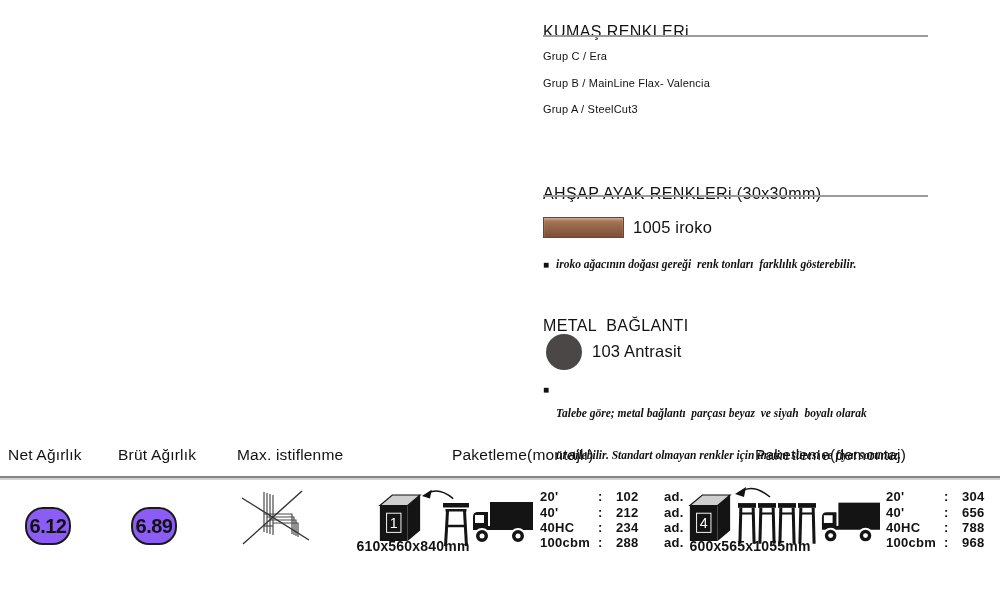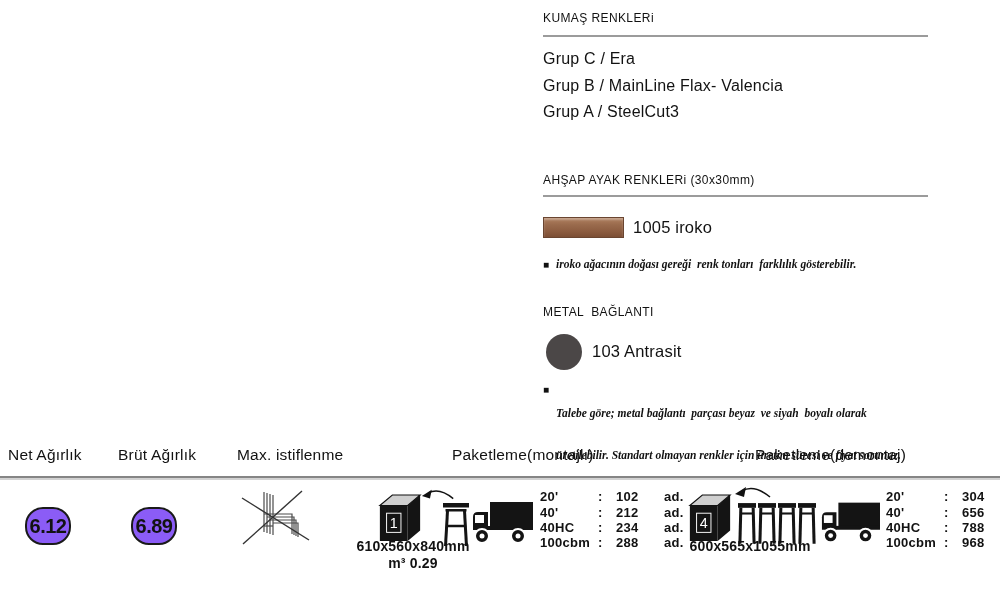--- a/index.html
+++ b/index.html
@@ -1,21 +1,21 @@
 <!DOCTYPE html>
 <html><head>
 <meta charset="utf-8">
 <style>
   html,body{margin:0;padding:0;background:#fff;}
   #page{position:relative;width:1000px;height:590px;background:#ffffff;overflow:hidden;
         font-family:"Liberation Sans",sans-serif;color:#121212;}
   .abs{position:absolute;}
-  .sec-title{font-size:12px;letter-spacing:.4px;white-space:pre;}
+  .sec-title{font-size:16px;letter-spacing:.4px;white-space:pre;margin-top:12px;}
   .rule{height:2px;background:#9b9b9b;width:385px;left:543px;}
-  .group-line{font-size:16px;letter-spacing:.2px;}
+  .group-line{font-size:11px;letter-spacing:.2px;}
   .swatch-label{font-size:16.5px;letter-spacing:.2px;}
   .wood-swatch{width:79px;height:19px;border:1px solid #6a4530;
         background:linear-gradient(180deg,#b08060 0%,#9a6b4d 35%,#8c5c40 70%,#7c4e35 100%);
         box-shadow:inset 0 2px 2px rgba(255,255,255,.3);}
   .metal-swatch{width:36px;height:36px;border-radius:50%;background:#4b4747;}
   .note{font-family:"Liberation Serif",serif;font-style:italic;font-weight:bold;
         font-size:11.5px;color:#111;display:flex;align-items:flex-start;white-space:pre-wrap;}
   .note .bullet{font-style:normal;font-size:10px;line-height:14px;margin-right:7px;}
   .note .nl{line-height:21.5px;margin-top:-4px;}
   .bh{font-size:15.5px;letter-spacing:.2px;}
@@ -135,21 +135,20 @@
       <path d="M2,18 Q2,13 7,13 L17,13 L17,31 L2,31 Z" fill="#141414"></path>
       <rect x="4" y="16" width="9" height="8" fill="#fff"></rect>
       <circle cx="11" cy="37" r="7" fill="#141414" stroke="#fff" stroke-width="2"></circle>
       <circle cx="11" cy="37" r="2.5" fill="#fff"></circle>
       <circle cx="47" cy="37" r="7" fill="#141414" stroke="#fff" stroke-width="2"></circle>
       <circle cx="47" cy="37" r="2.5" fill="#fff"></circle>
     </svg>
   </div>
   <div class="abs dims" style="left:343px;top:538px;">
     <div>610x560x840mm</div>
-    <div>m³ 0.29</div>
   </div>
   <div class="abs ptable" style="left:540px;top:489px;">
     <div class="prow">
       <span>20'</span>
         <span>:</span>
       <span>102</span>
       <span class="pu">ad.</span>
     </div>
     <div class="prow">
       <span>40'</span>

